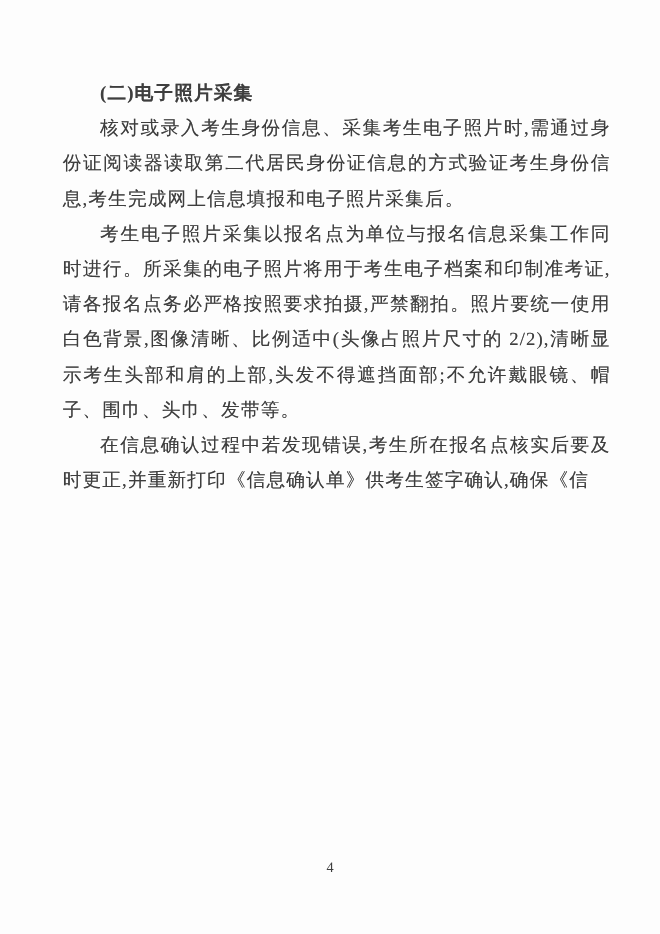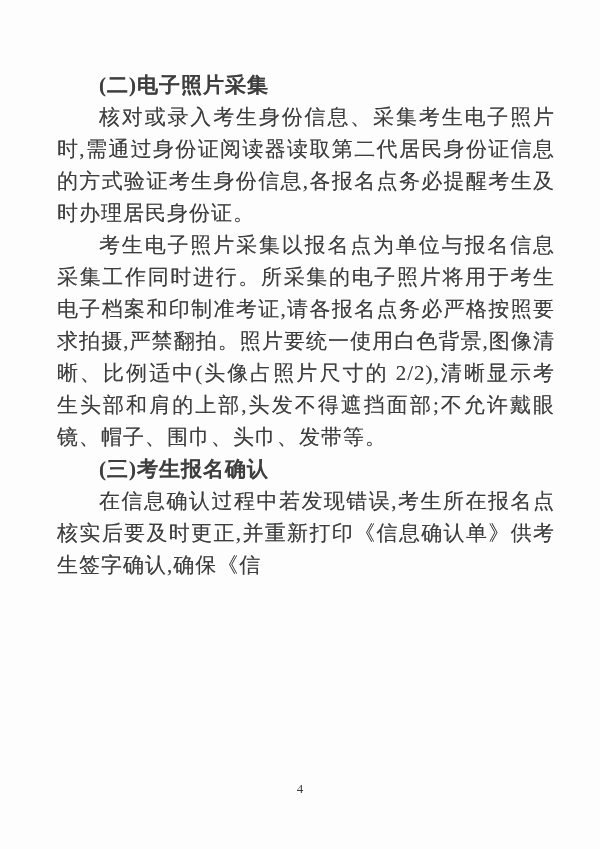--- a/index.html
+++ b/index.html
@@ -20,21 +20,21 @@
   .content {
     position: absolute;
     top: 69px;
     left: 57px;
     width: 498px;
   }
   .content p,
   .content .heading {
     margin: 0;
     padding: 0;
-    font-size: 21px;
+    font-size: 17px;
     line-height: 32px;
     letter-spacing: 1px;
     text-align: justify;
     text-indent: 2em;
     font-weight: normal;
     text-shadow: 0 0 0.4px rgba(62,62,62,0.55);
   }
   .content .heading {
     font-weight: bold;
   }
@@ -53,26 +53,25 @@
   }
 </style>
 </head>
 <body>
 
 <div class="page">
   <div class="content">
 
     <p class="heading">(二)电子照片采集</p>
 
-    <p>核对或录入考生身份信息、采集考生电子照片时,需通过身份证阅读器读取第二代居民身份证信息的方式验证考生身份信息,各报名点务必提醒考生及时办理居民身份证。</p>
+    <p>核对或录入考生身份信息、采集考生电子照片时,需通过身份证阅读器读取第二代居民身份证信息的方式验证考生身份信息,考生完成网上信息填报和电子照片采集后。</p>
 
     <p>考生电子照片采集以报名点为单位与报名信息采集工作同时进行。所采集的电子照片将用于考生电子档案和印制准考证,请各报名点务必严格按照要求拍摄,严禁翻拍。照片要统一使用白色背景,图像清晰、比例适中(头像占照片尺寸的 2/2),清晰显示考生头部和肩的上部,头发不得遮挡面部;不允许戴眼镜、帽子、围巾、头巾、发带等。</p>
 
 
-    <p class="heading">(三)考生报名确认</p>
 
 
     <p>在信息确认过程中若发现错误,考生所在报名点核实后要及时更正,并重新打印《信息确认单》供考生签字确认,确保《信</p>
 
   </div>
 
   <div class="page-number">4</div>
 </div>
 
 </body></html>

